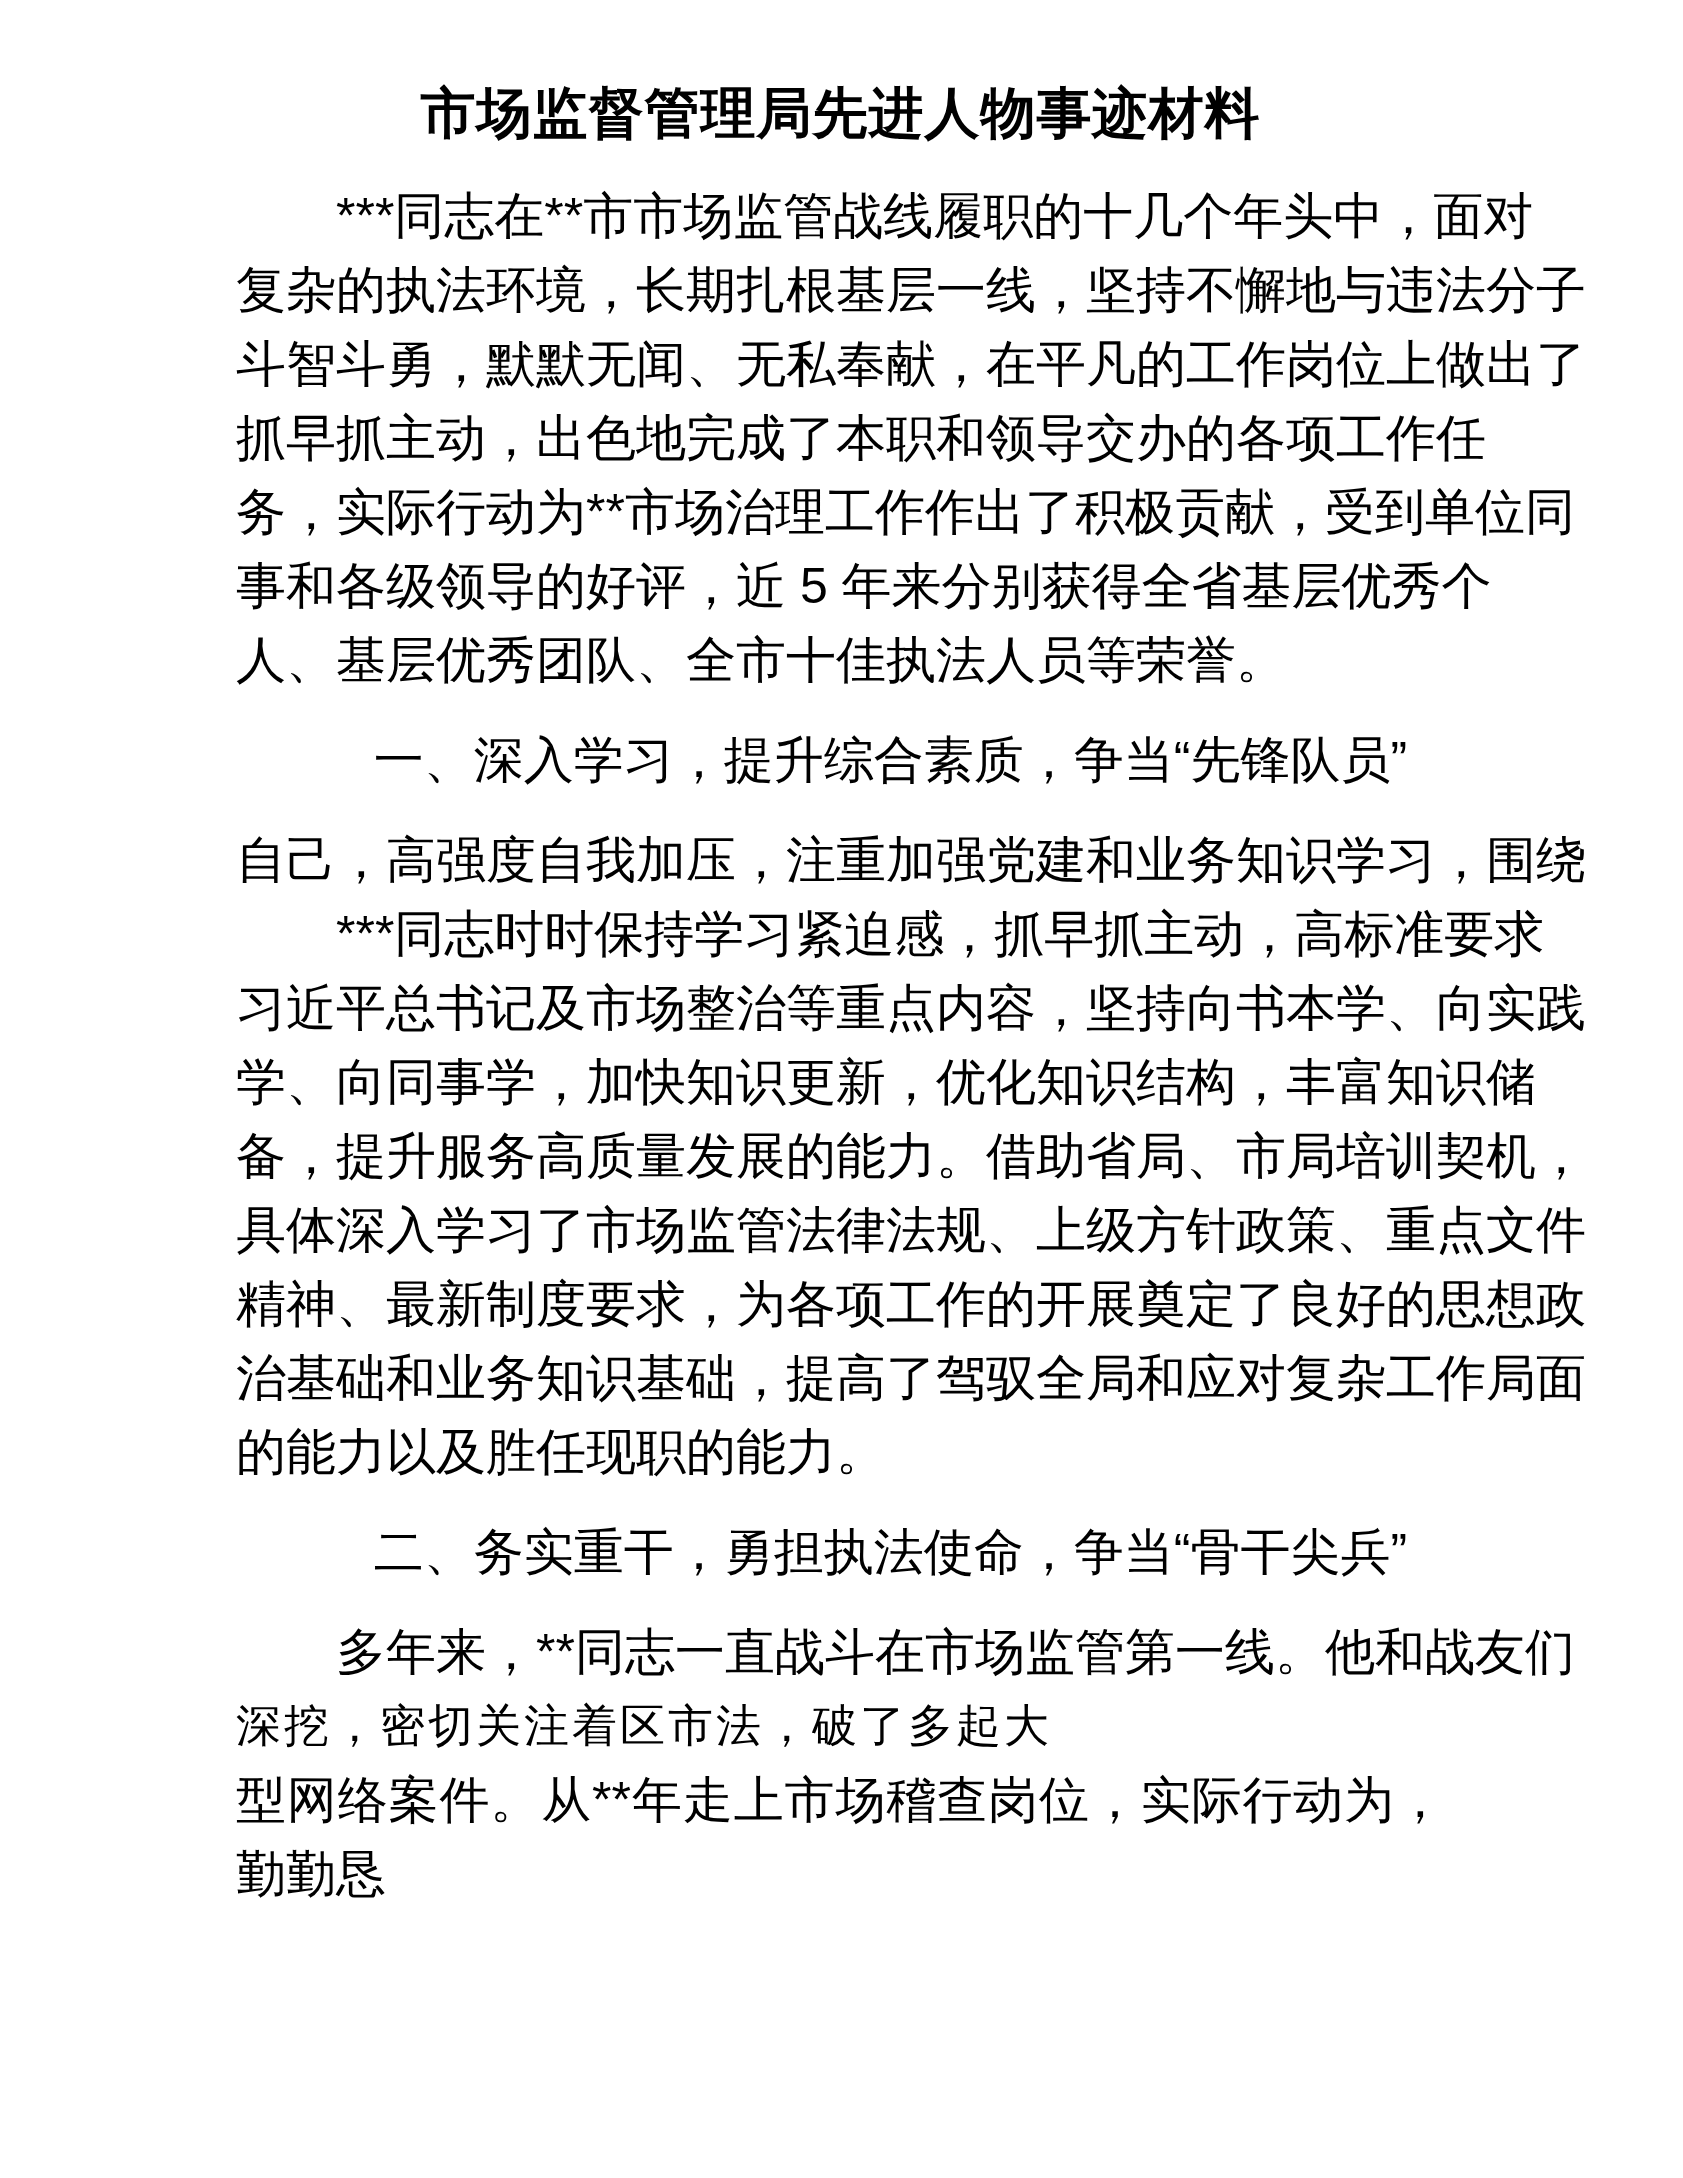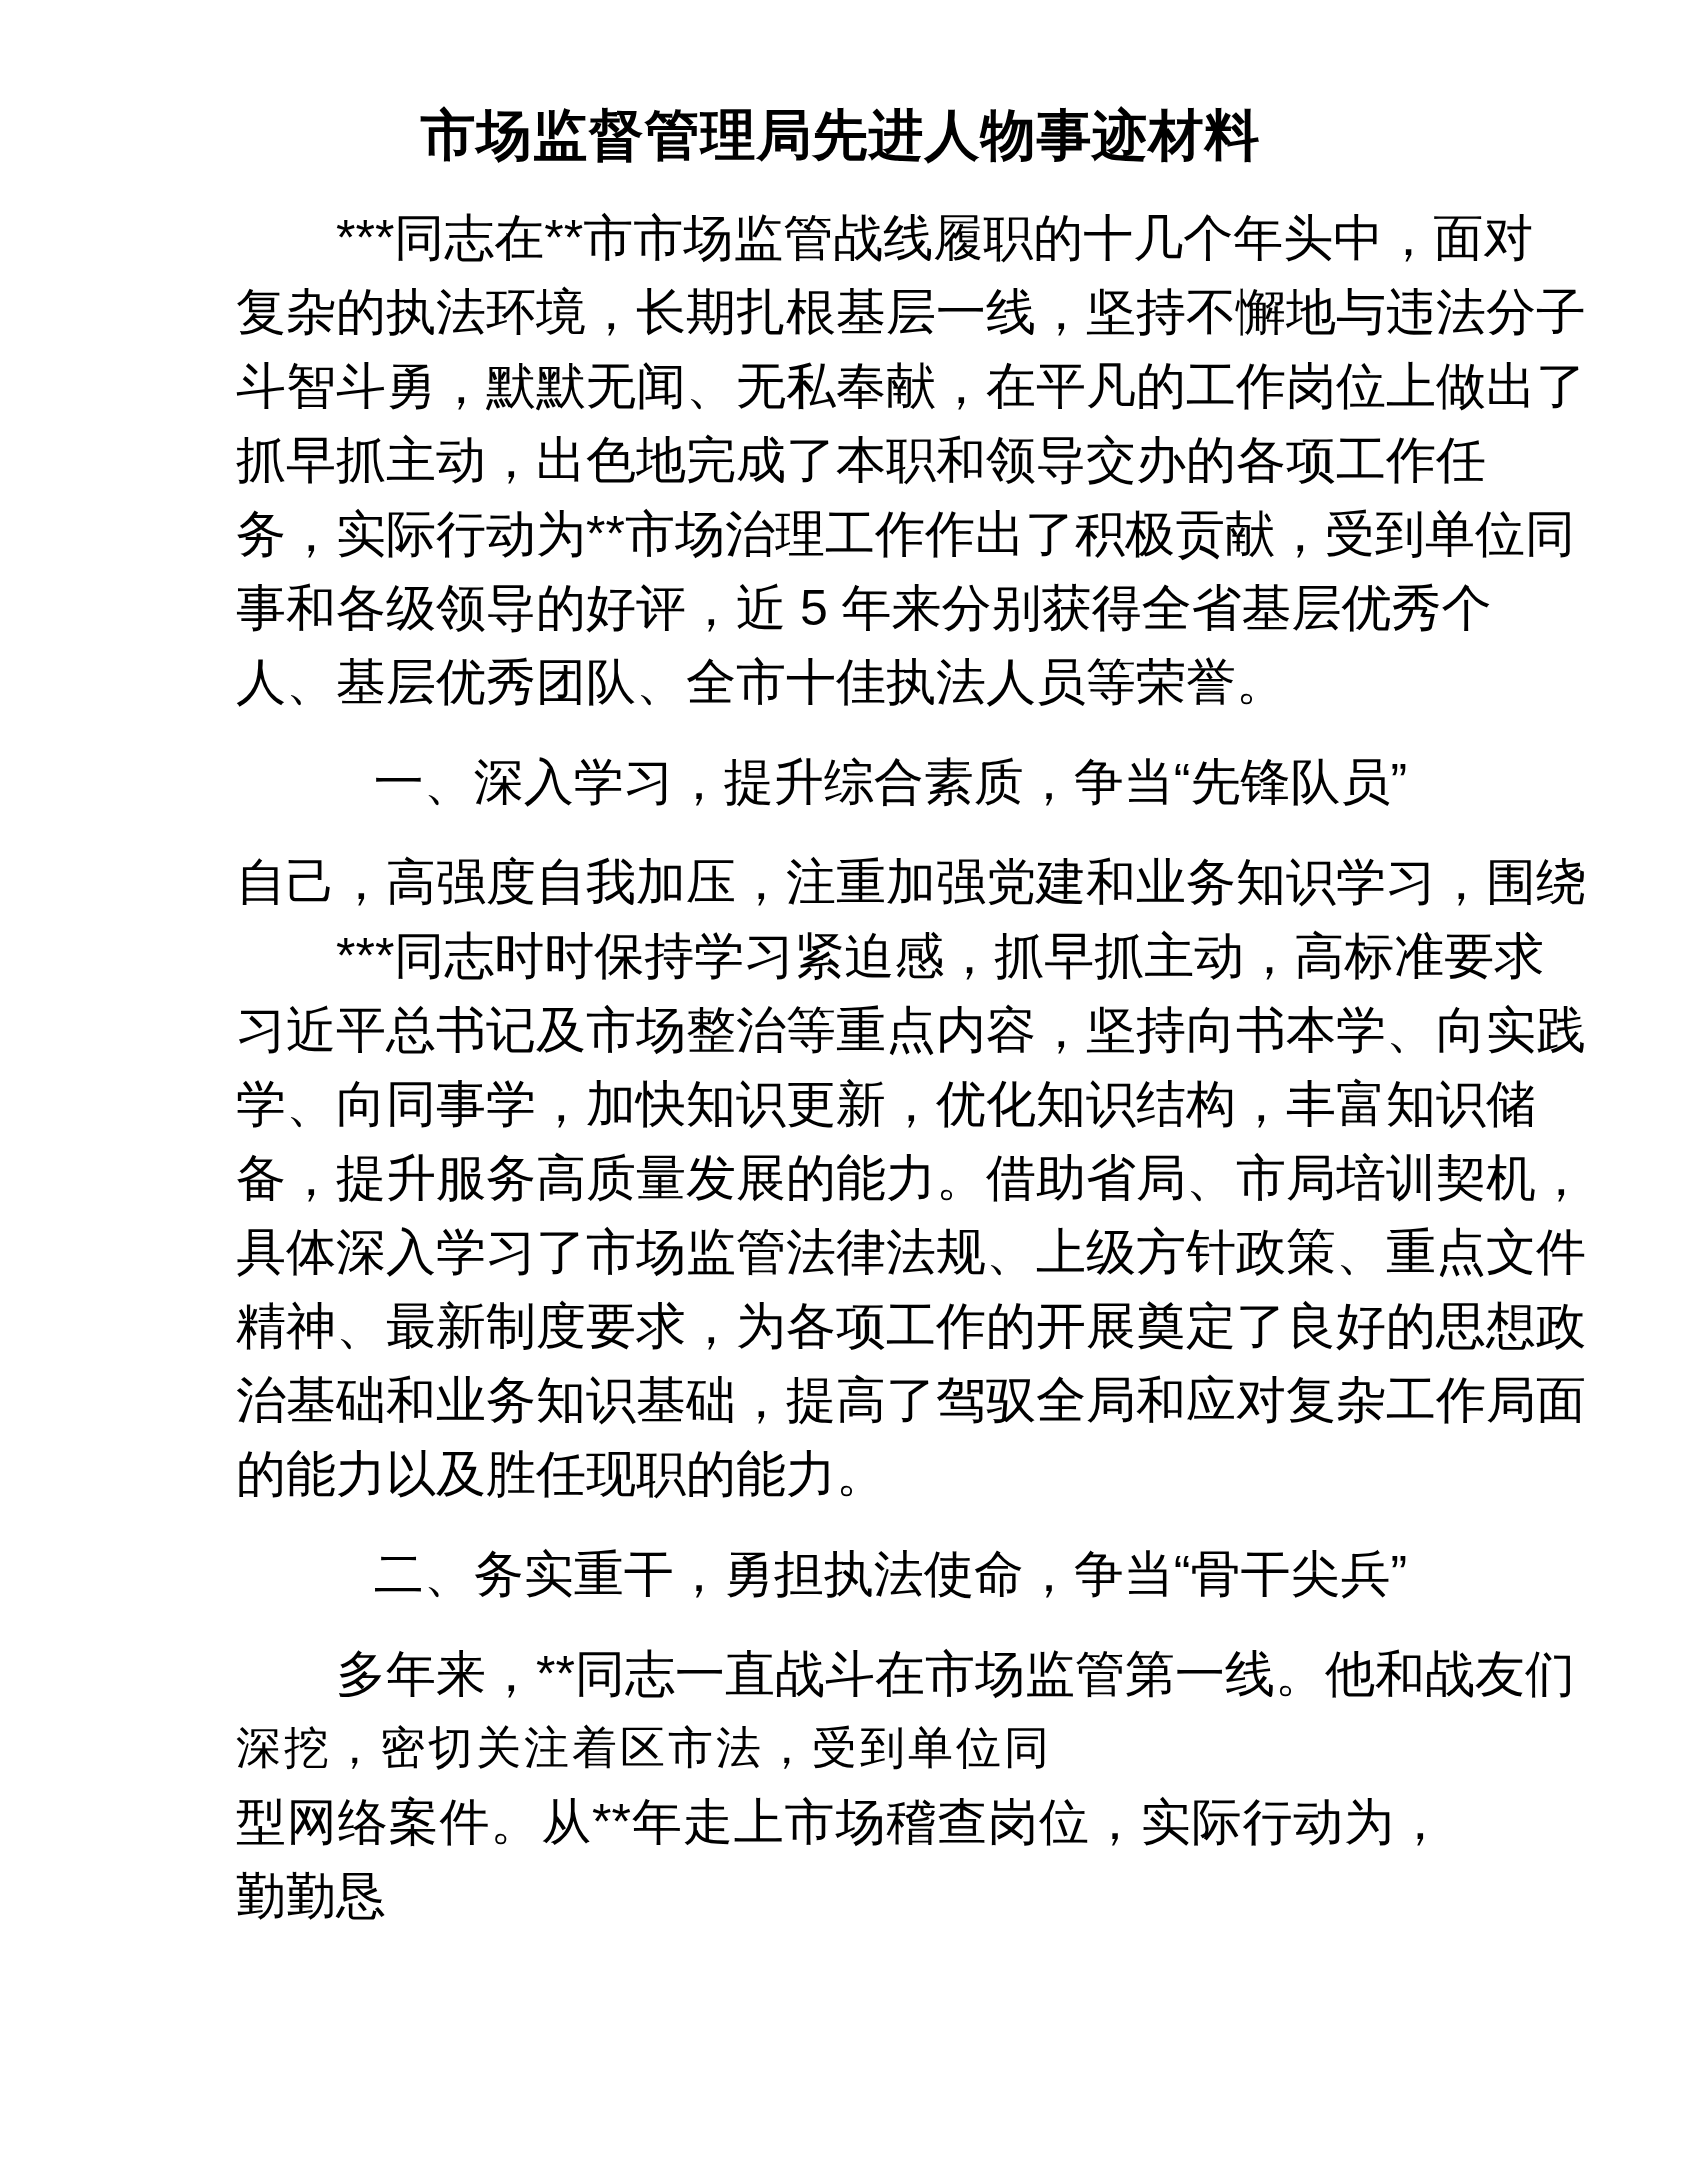--- a/index.html
+++ b/index.html
@@ -19,21 +19,21 @@
     position: relative;
     width: 1683px;
     height: 2178px;
     background: #ffffff;
     box-sizing: border-box;
     padding: 0 238px 0 236px;
   }
 
   .doc-title {
     margin: 0;
-    padding-top: 104px;
+    padding-top: 82px;
     text-align: center;
     font-size: 55px;
     font-weight: 700;
     letter-spacing: 1px;
     line-height: 1.15;
     white-space: nowrap;
   }
 
   .para {
     margin: 0;
@@ -119,18 +119,18 @@
     <span class="flow-line">具体深入学习了市场监管法律法规、上级方针政策、重点文件</span>
     <span class="flow-line">精神、最新制度要求，为各项工作的开展奠定了良好的思想政</span>
     <span class="flow-line">治基础和业务知识基础，提高了驾驭全局和应对复杂工作局面</span>
     <span class="flow-line">的能力以及胜任现职的能力。</span>
   </p>
 
   <p class="heading">二、务实重干，勇担执法使命，争当“骨干尖兵”</p>
 
   <p class="para after-heading">
     <span class="flow-line indent">多年来，**同志一直战斗在市场监管第一线。他和战友们</span>
-    <span class="alt-run">深挖，密切关注着区市法，受到单位同</span>
+    <span class="alt-run">深挖，密切关注着区市法，破了多起大</span>
     <span class="tail-run">型网络案件。从**年走上市场稽查岗位，实际行动为，勤勤恳</span>
   </p>
 
 </div>
 
 
 </body></html>

